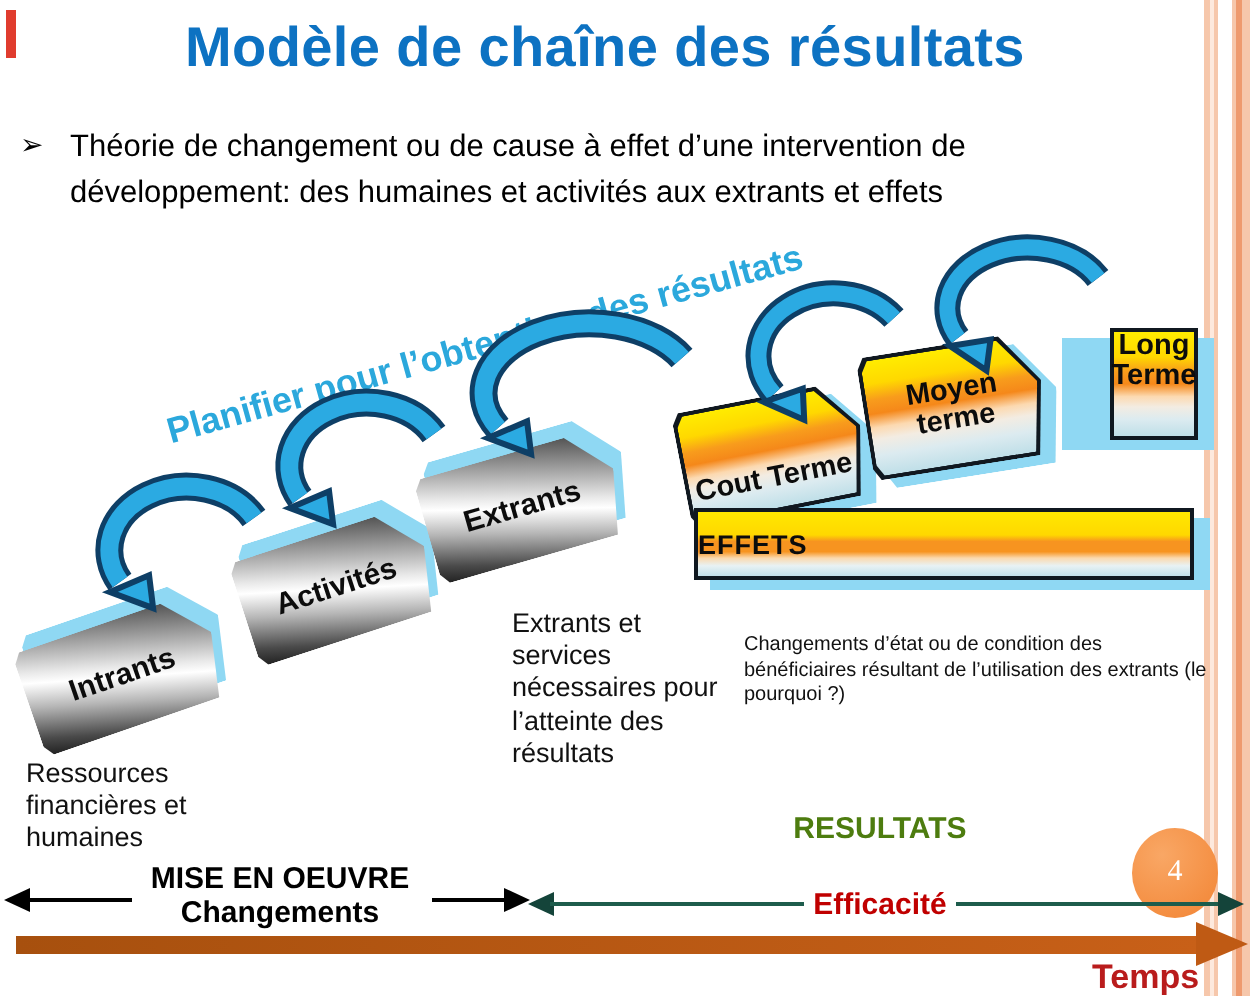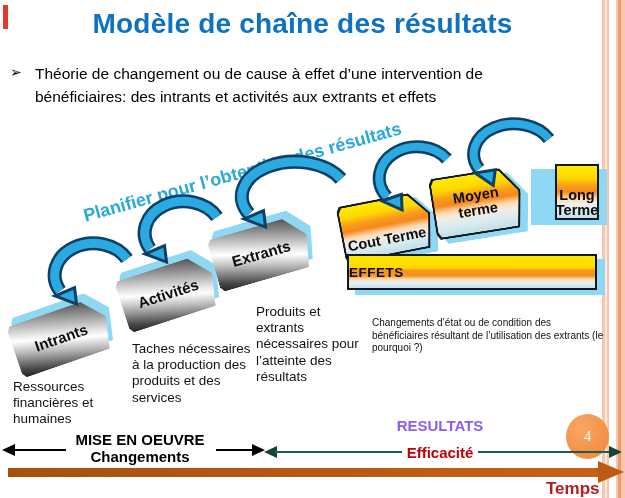--- a/index.html
+++ b/index.html
@@ -46,21 +46,21 @@
   .wrap2 { width:58px; white-space:normal; }
 
   .box-intrants  { left:12px;  top:310px; width:98px; height:54px; transform:rotate(-19deg); }
   .box-activites { left:120px; top:266px; width:96px; height:54px; transform:rotate(-18deg); }
   .box-extrants  { left:212px; top:226px; width:98px; height:54px; transform:rotate(-16deg); }
   .box-cout      { left:340px; top:198px; width:92px; height:58px; transform:rotate(-11deg); }
   .box-moyen     { left:432px; top:172px; width:90px; height:62px; transform:rotate(-9deg); }
 
   .longbox-wrap { position:absolute; left:523px; top:164px; width:76px; height:56px; z-index:2; }
   .rshadow { position:absolute; inset:0; background:#8fd8f3; transform:translate(8px,5px); }
-  .rectface { position:absolute; inset:0; border:2px solid #101820; display:flex; align-items:flex-end; justify-content:center;
+  .rectface { position:absolute; inset:0; border:2px solid #101820; display:flex; align-items:flex-start; justify-content:center;
     background:linear-gradient(180deg,#ffec00 0%,#ffd800 24%,#f89c1c 38%,#f5881a 50%,#fcd9b0 62%,#f3ece2 72%,#dcebf0 84%,#bfdfe8 100%);margin-left:32px; }
   .longlabel { width:56px; }
 
   .effets-wrap { position:absolute; left:347px; top:254px; width:250px; height:36px; z-index:2; }
   .effets-face { position:absolute; inset:0; border:2px solid #101820; display:flex; align-items:center; justify-content:flex-start;
     background:linear-gradient(180deg,#ffe800 0%,#ffd800 36%,#f79420 46%,#f79420 62%,#fbd9ae 72%,#e8f2f4 84%,#c2e0ea 100%); }
   .effets-label { font-weight:bold; font-size:13.5px; letter-spacing:0.5px; color:#0c0c0c; }
 
   .desc { position:absolute; font-size:13.5px; line-height:1.2; color:#111; z-index:2; }
   .desc-intrants  { left:13px;  top:379px; width:112px; }
@@ -74,21 +74,21 @@
   .hl-green { background:#1d5c4c; }
   .tri { position:absolute; width:0; height:0; z-index:4; }
   .tri-l-black { border-top:6px solid transparent; border-bottom:6px solid transparent; border-right:13px solid #000; }
   .tri-r-black { border-top:6px solid transparent; border-bottom:6px solid transparent; border-left:13px solid #000; }
   .tri-l-green { border-top:6px solid transparent; border-bottom:6px solid transparent; border-right:13px solid #14443a; }
   .tri-r-green { border-top:6px solid transparent; border-bottom:6px solid transparent; border-left:13px solid #14443a; }
 
   .axis-label { position:absolute; font-weight:bold; text-align:center; z-index:5; }
   .mise  { left:50px; top:431px; width:180px; font-size:15px; color:#000; }
   .effic { left:50px; top:448px; width:180px; font-size:15px; color:#000; }
-  .resultats  { left:350px; top:417px; width:180px; font-size:15px; color:#8b5cf6; }
+  .resultats  { left:350px; top:406px; width:180px; font-size:15px; color:#4d7c0f; }
   .efficacite { left:350px; top:444px; width:180px; font-size:15px; color:#c00000; }
   .efficacite span { background:#fff; padding:0 5px;text-align:center; }
 
   .time-bar { position:absolute; left:8px; top:468px; width:592px; height:9px; z-index:4;
     background:linear-gradient(90deg,#a7500e,#c86018); }
   .time-head { position:absolute; left:598px; top:461px; width:0; height:0; z-index:4;
     border-top:11px solid transparent; border-bottom:11px solid transparent; border-left:26px solid #bf5a14; }
   .time-label { position:absolute; left:546px; top:479px; font-size:17px; font-weight:bold; color:#b91c1c; z-index:5; }
 
   .page-badge { position:absolute; left:566px; top:414px; width:43px; height:45px; border-radius:50%;
@@ -101,21 +101,21 @@
 
 <div class="slide">
 
   <div class="red-dash"></div>
   <div class="edge-stripes"></div>
 
   <h1 class="title">Modèle de chaîne des résultats</h1>
 
   <div class="bullet-row">
     <span class="bullet-marker">➢</span>
-    <p class="bullet-text">Théorie de changement ou de cause à effet d’une intervention de bénéficiaires: des intrants et activités aux extrants et effets</p>
+    <p class="bullet-text">Théorie de changement ou de cause à effet d’une intervention de développement: des humaines et activités aux extrants et effets</p>
   </div>
 
   <div class="banner">Planifier pour l’obtention des résultats</div>
 
   <svg class="arrows" width="625" height="498" viewBox="0 0 625 498">
     <g>
       <path d="M 60 291 A 38 31 0 0 1 127 259" fill="none" stroke="#0e3f66" stroke-width="14"></path>
       <path d="M 60 291 A 38 31 0 0 1 127 259" fill="none" stroke="#2baae2" stroke-width="9"></path>
       <path d="M0 0 L16 -14 L23 1 Z" transform="translate(55,296) rotate(18)" fill="#2baae2" stroke="#0e3f66" stroke-width="3"></path>
     </g>
@@ -184,22 +184,21 @@
   </div>
 
   <div class="effets-wrap">
     <div class="rshadow"></div>
     <div class="effets-face">
       <span class="effets-label">EFFETS</span>
     </div>
   </div>
 
   <p class="desc desc-intrants">Ressources financières et humaines</p>
-  <p class="desc desc-activites">Taches nécessaires à la production des produits et des services</p>
-  <p class="desc desc-extrants">Produits et extrants nécessaires pour l’atteinte des résultats</p>
+  <p class="desc desc-extrants">Extrants et services nécessaires pour l’atteinte des résultats</p>
   <p class="desc desc-effets">Changements d’état ou de condition des bénéficiaires résultant de l’utilisation des extrants (le pourquoi ?)</p>
 
   <div class="tri tri-l-black" style="left:2px; top:444px;"></div>
   <div class="hline hl-black" style="left:13px; top:449px; width:53px;"></div>
   <div class="hline hl-black" style="left:216px; top:449px; width:38px;"></div>
   <div class="tri tri-r-black" style="left:252px; top:444px;"></div>
   <div class="axis-label mise">MISE EN OEUVRE</div>
   <div class="axis-label effic">Changements</div>
 
   <div class="tri tri-l-green" style="left:264px; top:446px;"></div>

